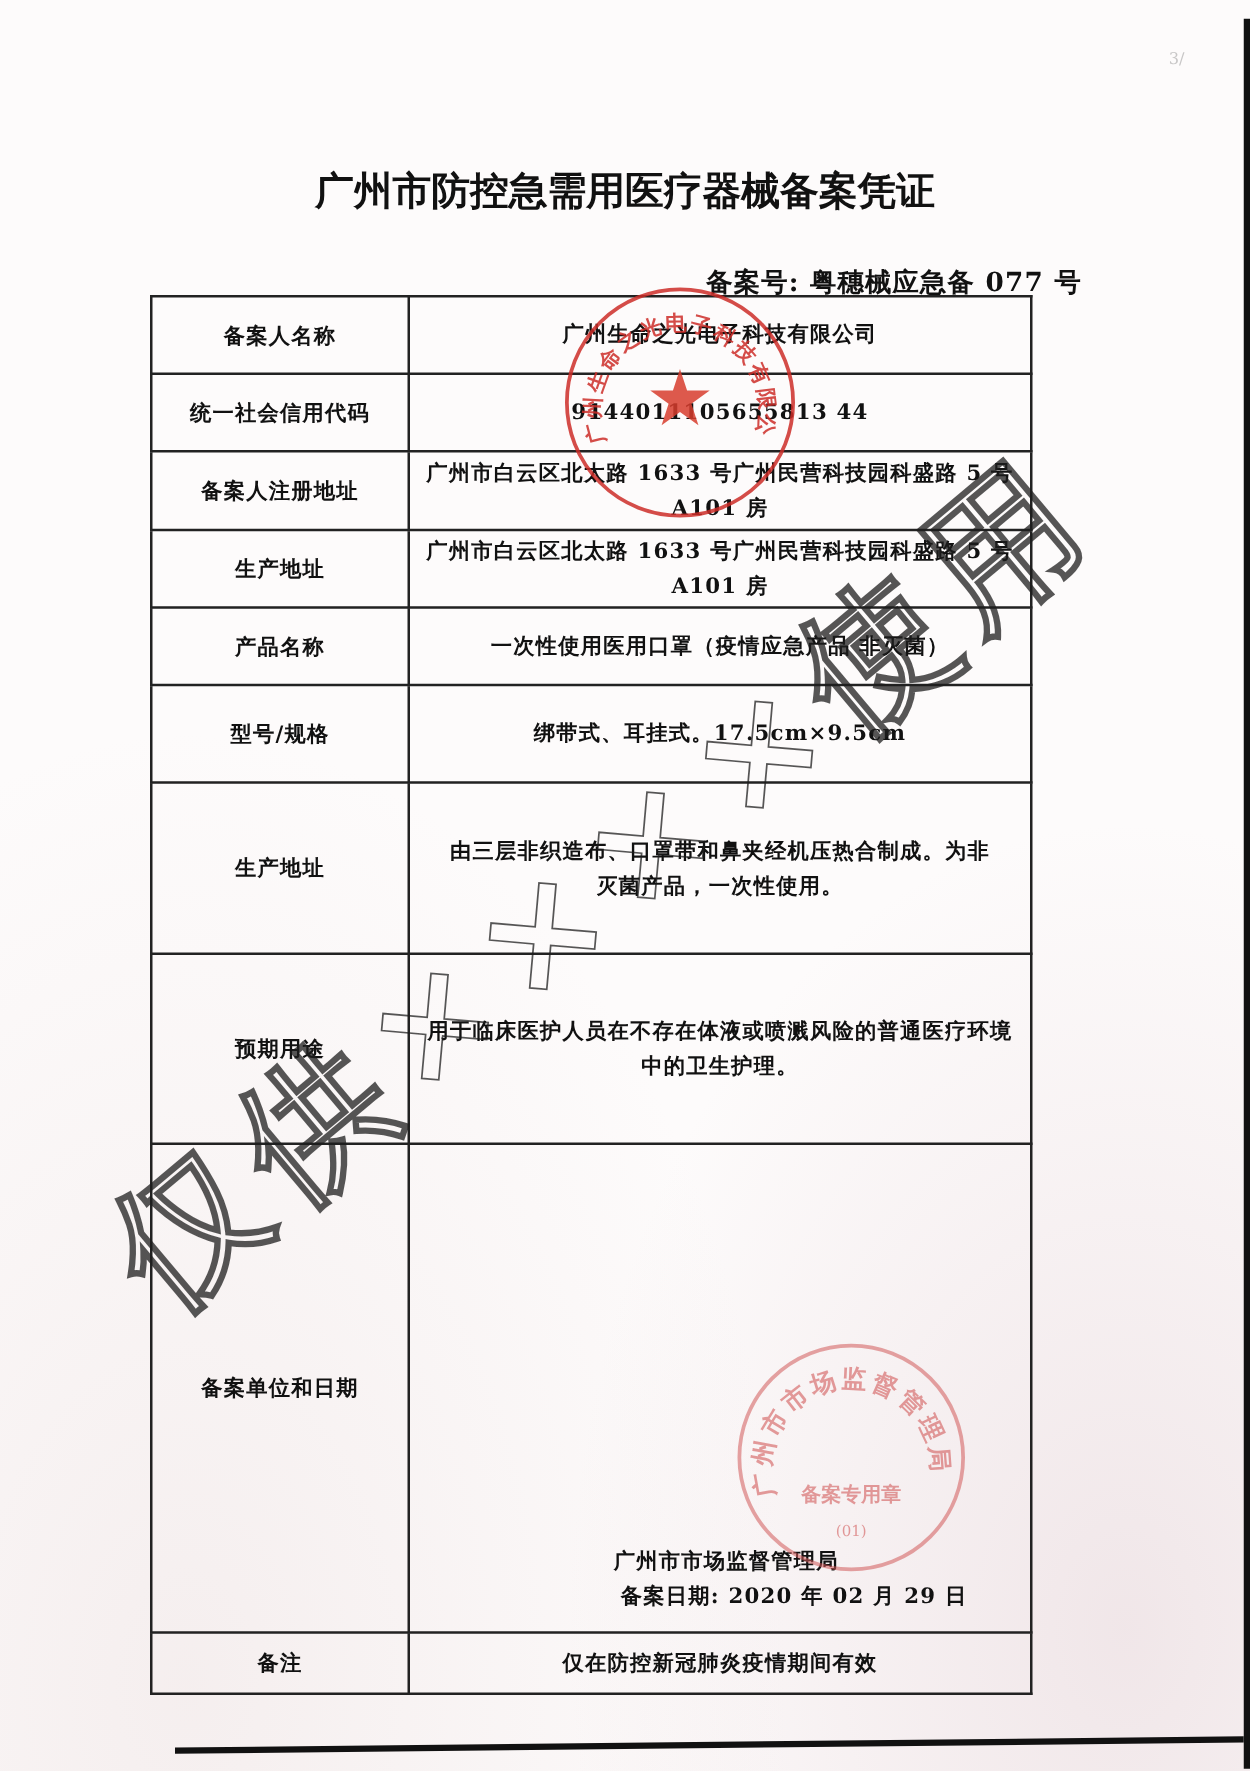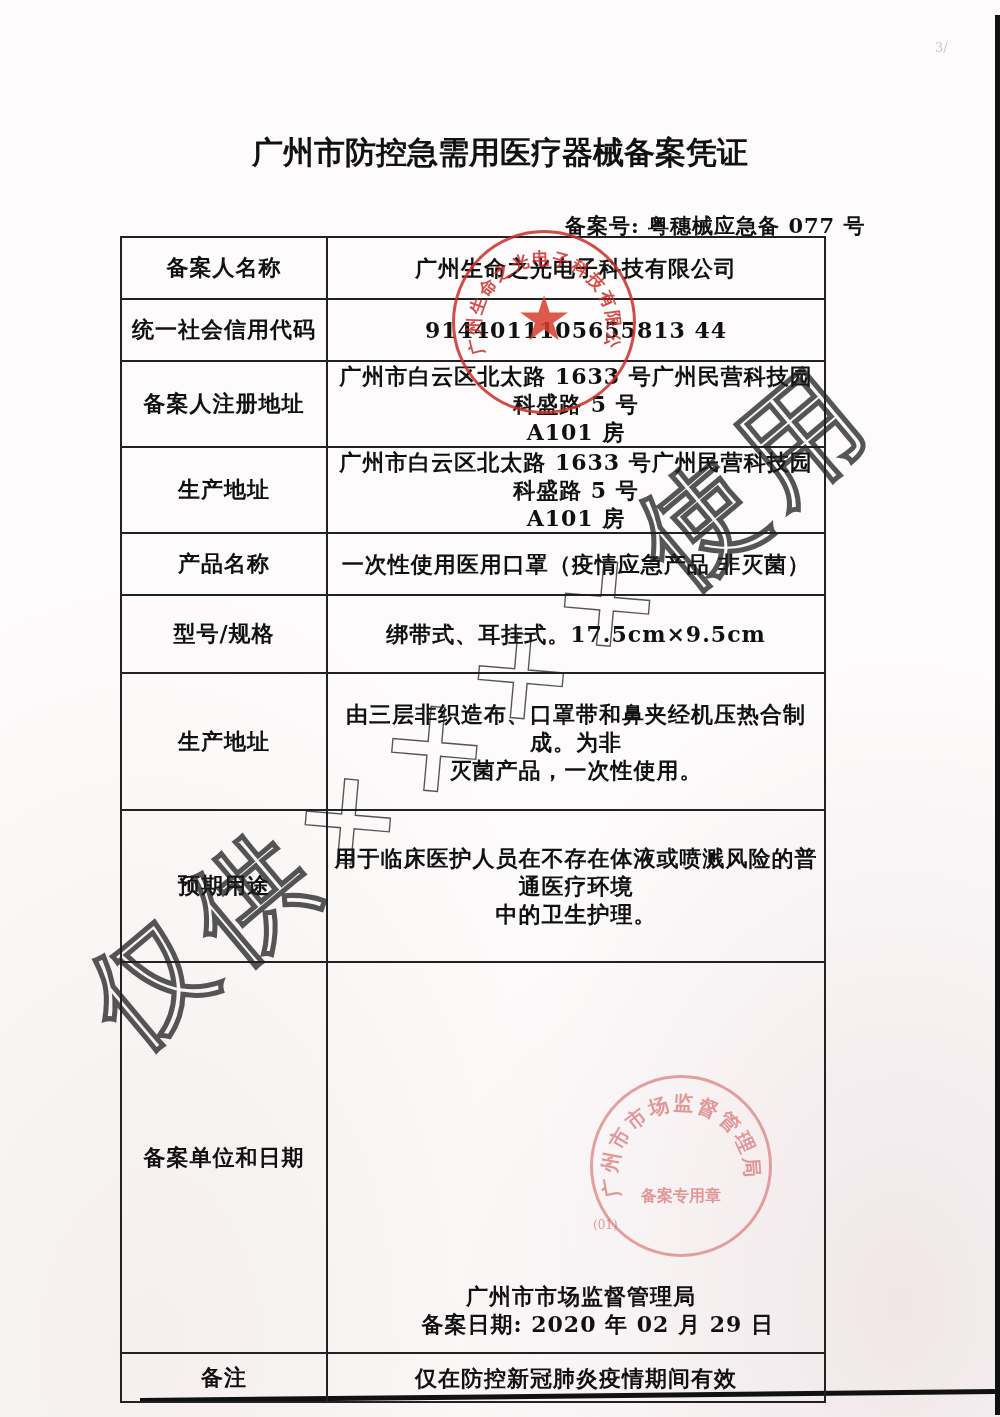--- a/index.html
+++ b/index.html
@@ -30,21 +30,21 @@
     }
     .doc-no {
       position: absolute; left: 565px; top: 212px; font-size: 21px; font-weight: bold;
       letter-spacing: 1px;
     }
     table.cert {
       position: absolute; left: 120px; top: 236px; width: 706px;
       border-collapse: collapse; table-layout: fixed;
     }
     table.cert td {
-      border: 2px solid #222; font-size: 22px; font-weight: bold; padding: 0; margin-left: 44px;
+      border: 2px solid #222; font-size: 17px; font-weight: bold; padding: 0; margin-left: 44px;
     }
     td.label { width: 204px; text-align: center; letter-spacing: 1px; }
     td.value { text-align: center; padding: 0 6px; line-height: 28px; letter-spacing: 1px; }
     td.value.left { text-align: center; }
     td.value.sign { text-align: right; vertical-align: bottom; padding-bottom: 14px; padding-right: 50px; line-height: 28px; }
     .sign-org { display: block; text-align: center; padding-left: 60px; }
     .seal {
       position: absolute; border-radius: 50%; border: 3px solid rgba(205,45,40,0.85);
       pointer-events: none;
     }
@@ -56,21 +56,21 @@
     .seal-company .ring-text {
       position: absolute; left: 0; top: 0; width: 100%; height: 100%;
     }
     .seal-gov { left: 590px; top: 1075px; width: 176px; height: 176px; border-color: rgba(210,90,90,0.55); }
     .seal-gov .ring-text { position: absolute; inset: 0; }
     .seal-gov .center-text {
       position: absolute; left: 0; width: 100%; top: 108px; text-align: center;
       color: rgba(210,90,90,0.6); font-size: 16px; font-weight: bold;
     }
     .seal-gov .serial {
-      position: absolute; left: 0; width: 100%; top: 140px; text-align: left;
+      position: absolute; left: 0; width: 100%; top: 140px; text-align: center;
       color: rgba(210,90,90,0.6); font-size: 12px;
     }
     .watermark {
       position: absolute; left: 55px; top: 960px;
       transform: rotate(-40deg); transform-origin: left top;
       font-size: 118px; font-weight: bold; letter-spacing: 14px;
       color: transparent; -webkit-text-stroke: 1.4px rgba(30,30,30,0.75);
       white-space: nowrap; pointer-events: none;
       font-family: "DejaVu Sans", "Liberation Sans", sans-serif;
     }

